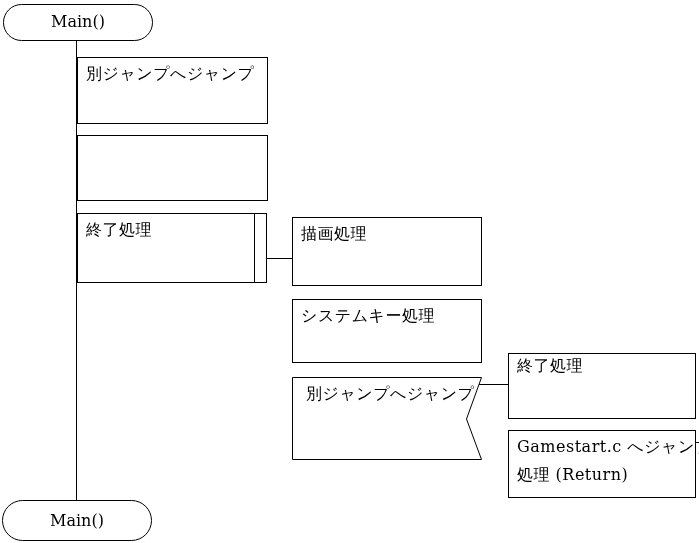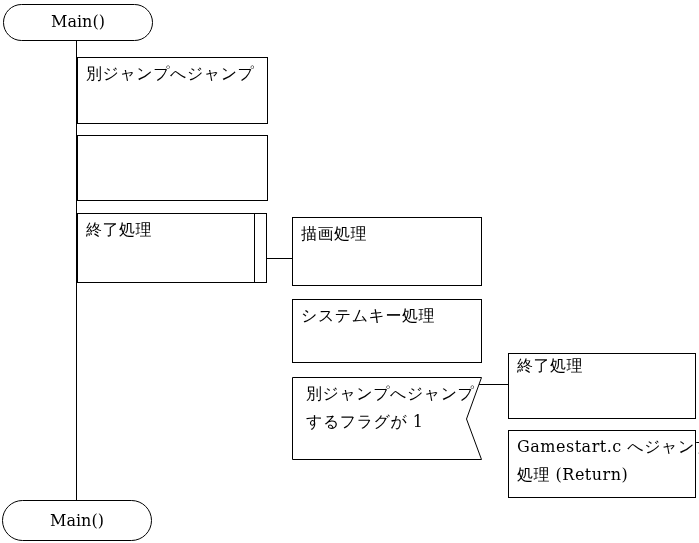--- a/index.html
+++ b/index.html
@@ -66,21 +66,20 @@
   </div>
 
   <div class="label" style="left:86px;top:216px;">終了処理</div>
 
   <div class="label" style="left:301px;top:220px;">描画処理</div>
 
   <div class="label" style="left:301px;top:302px;">システムキー処理</div>
 
   <div class="label" style="left:306px;top:380px;">
     <span class="ln">別ジャンプへジャンプ</span>
-    <span class="ln">するフラグが 1</span>
   </div>
 
   <div class="label" style="left:517px;top:352px;">
     <span class="ln">終了処理</span>
   </div>
 
   <div class="label" style="left:517px;top:433px;">
     <span class="ln">Gamestart.c へジャンプ</span>
     <span class="ln">処理 (Return)</span>
   </div>

